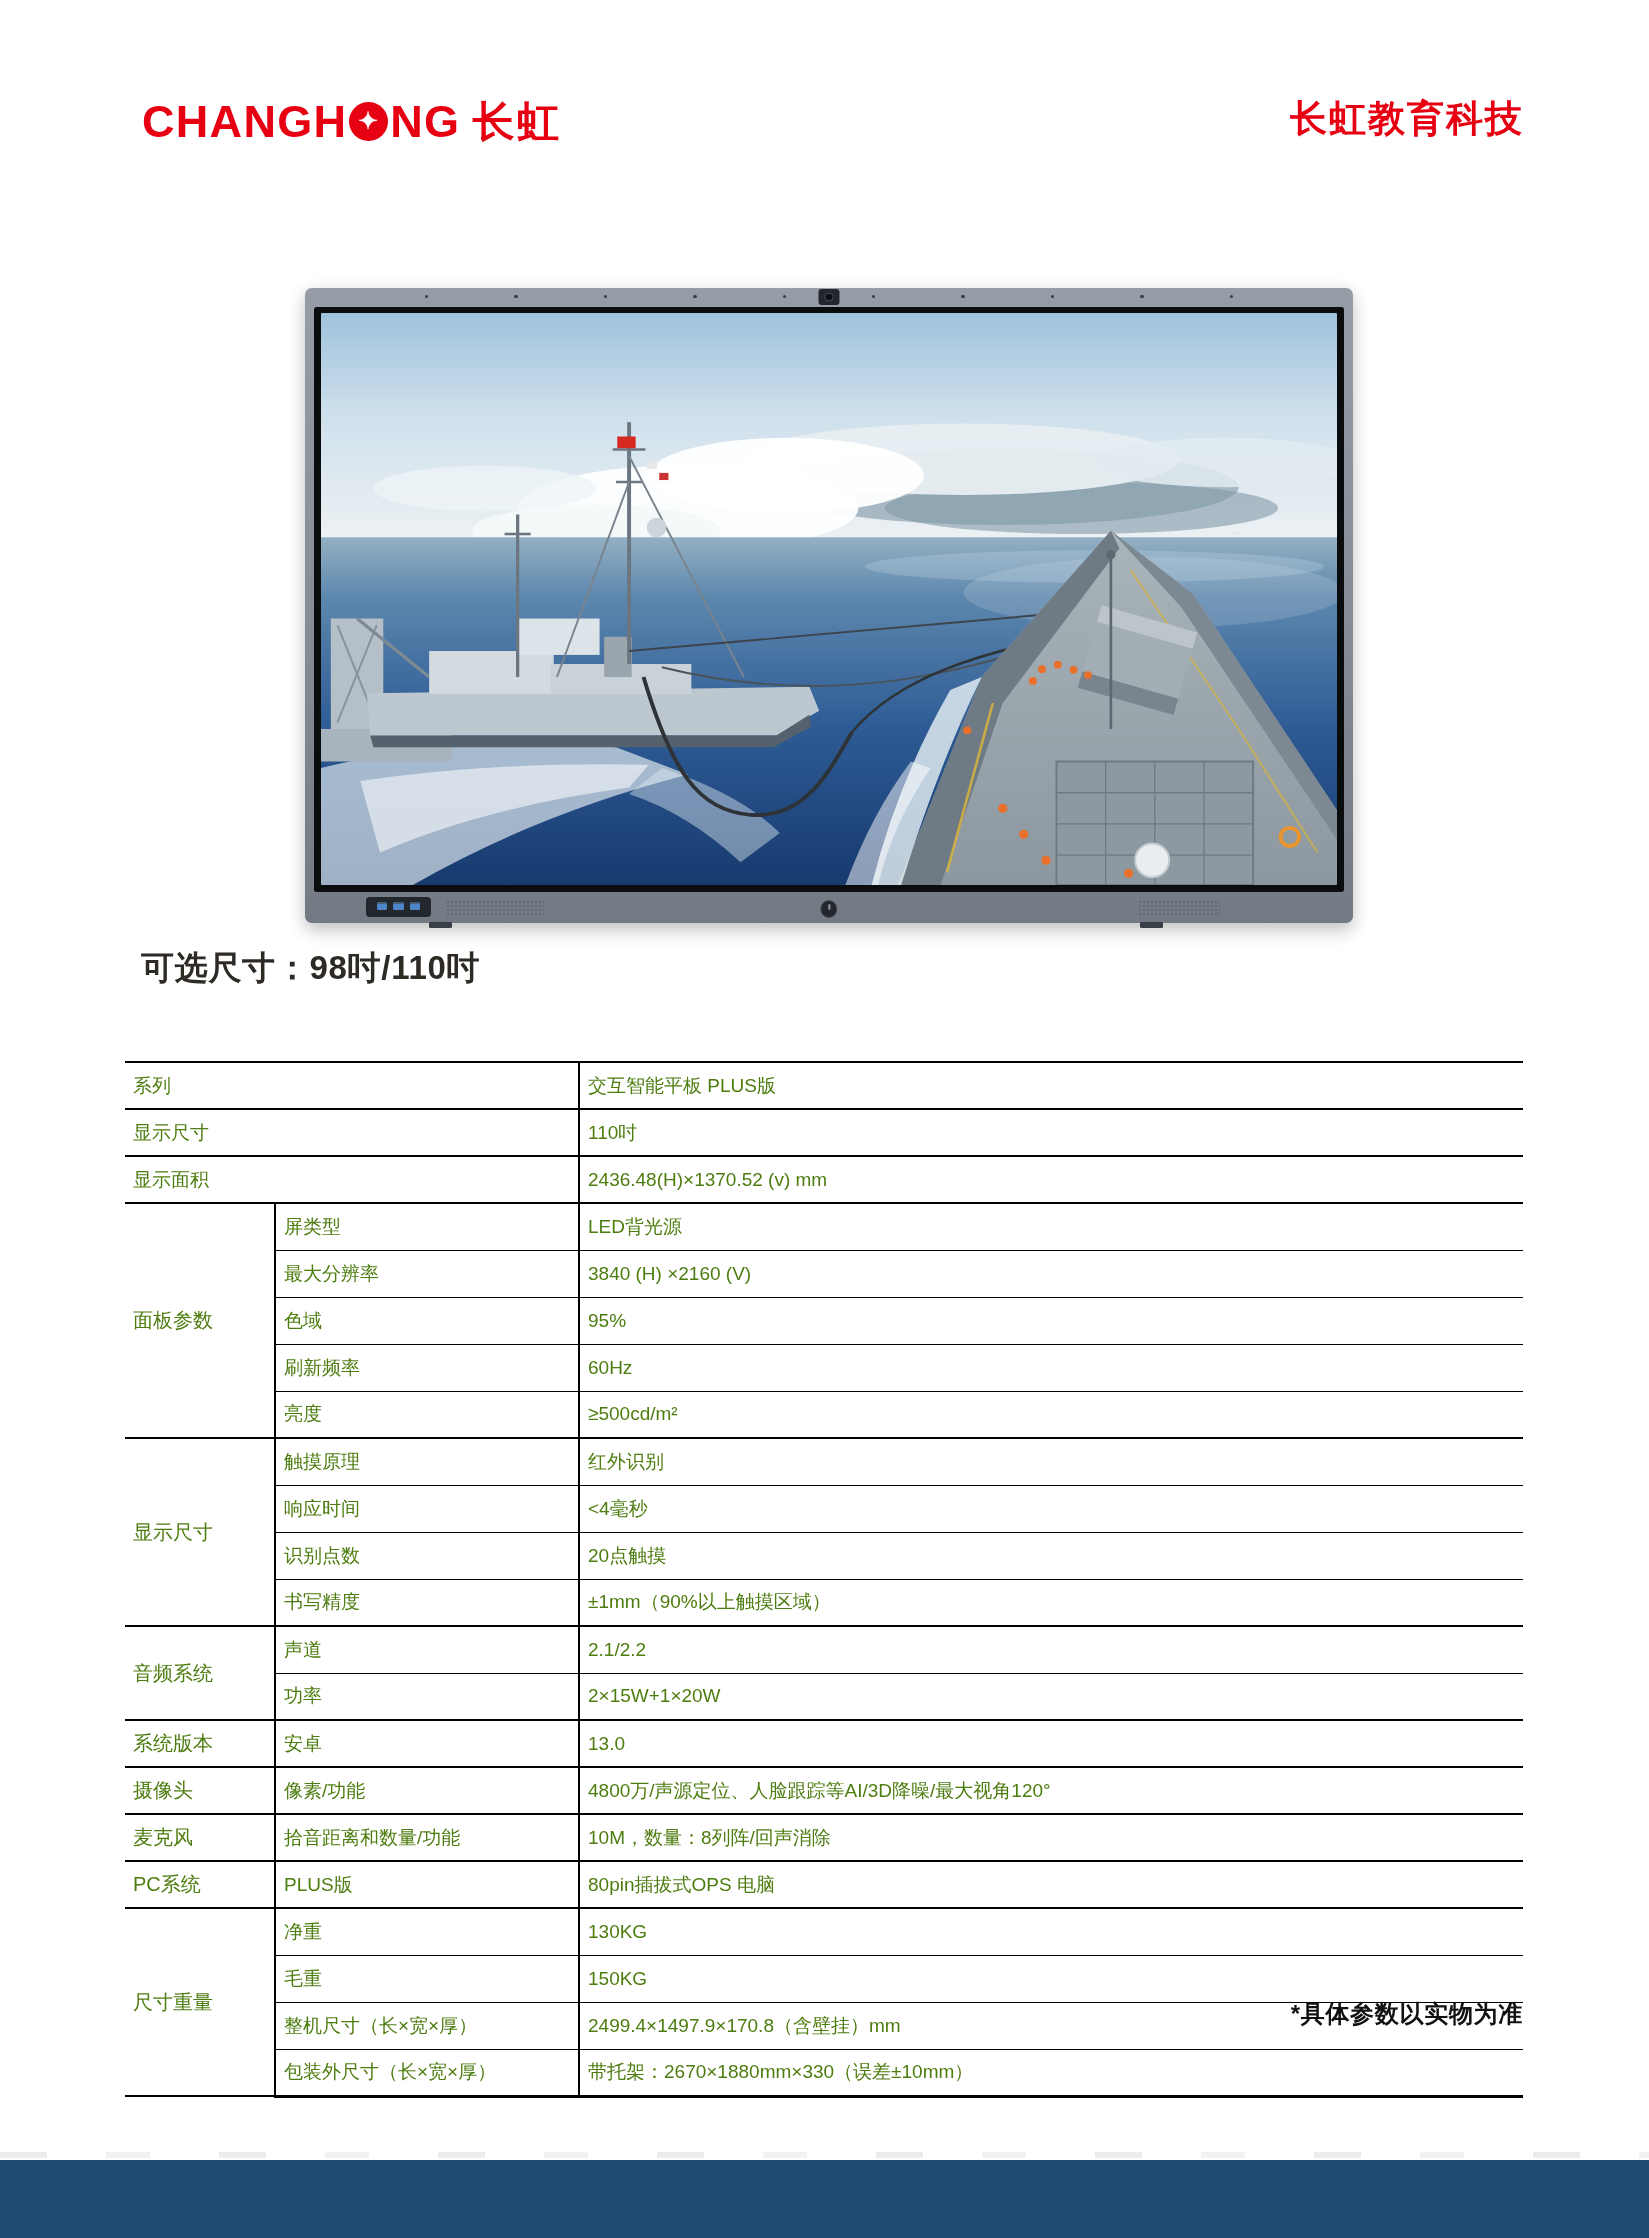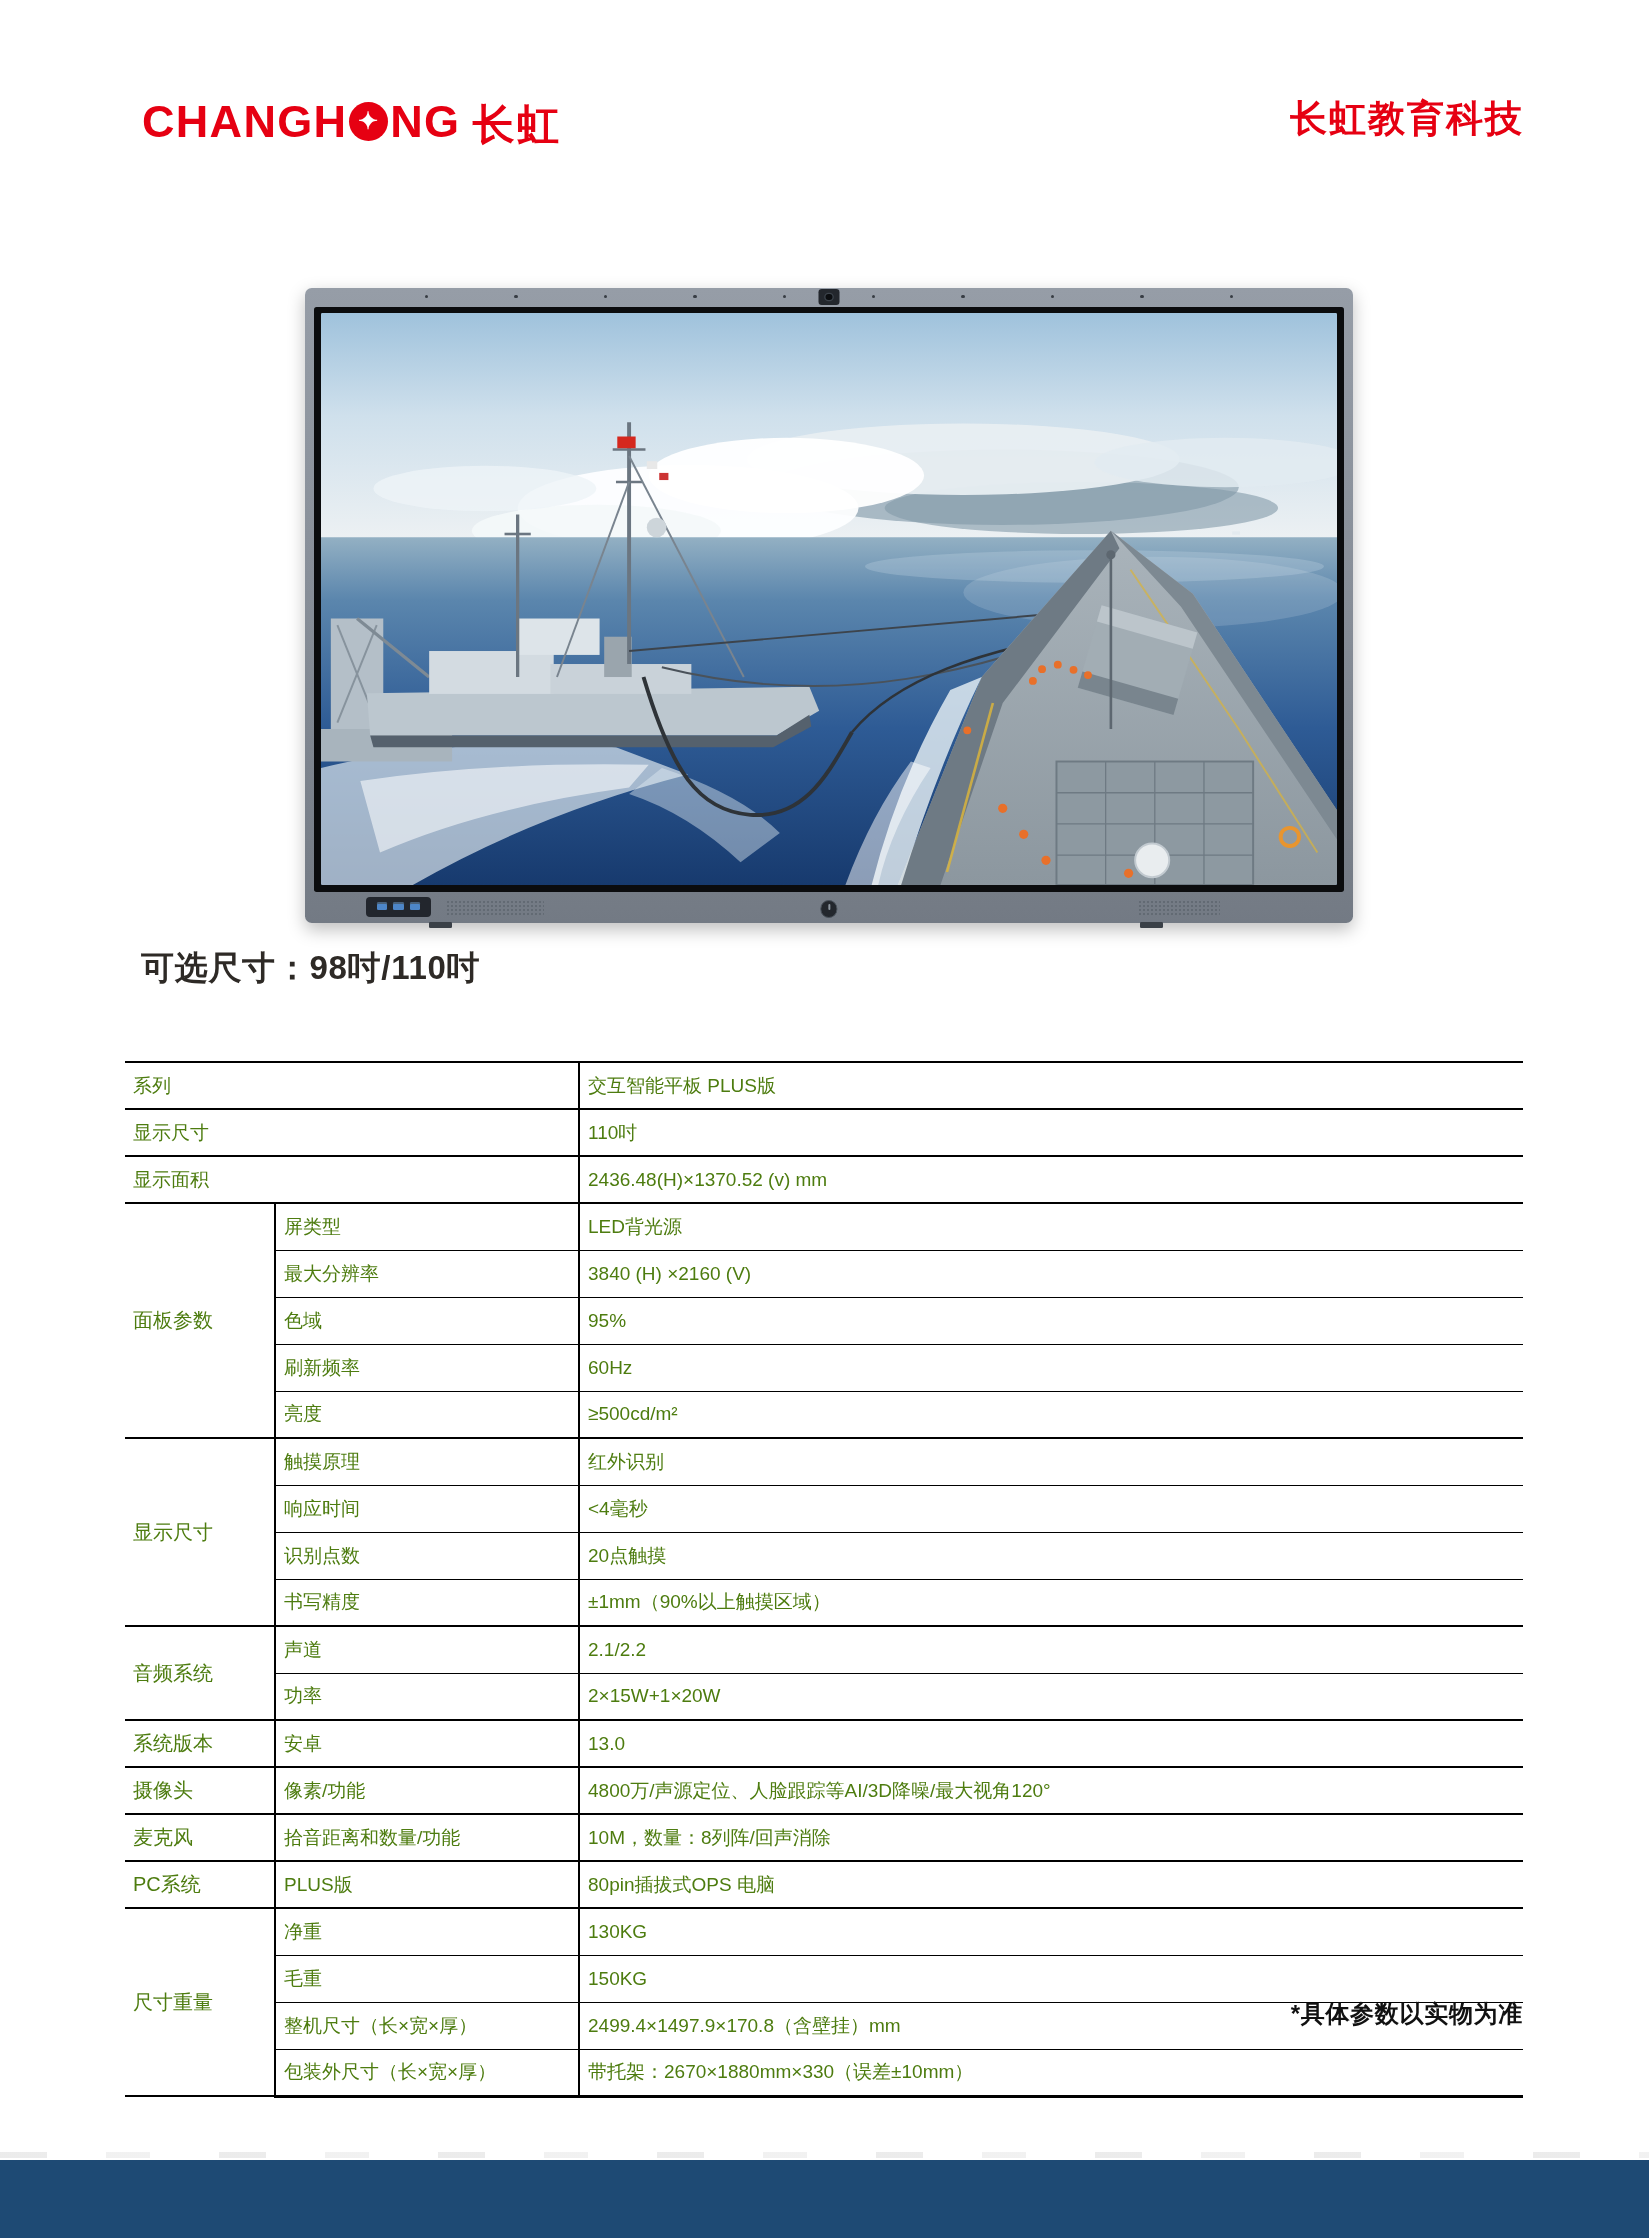--- a/index.html
+++ b/index.html
@@ -2,21 +2,21 @@
 <html style="font-size:10.6px"><head>
 <meta charset="utf-8">
 <style>
   html,body { margin:0; padding:0; }
   body {
     width:1649px; height:2239px; position:relative; background:#ffffff;
     font-family:"Liberation Sans", sans-serif; overflow:hidden; color:#111;
   }
 
   
-  .logo { position:absolute; left:142px; top:97px; height:49px; display:flex; }
+  .logo { position:absolute; left:142px; top:97px; height:49px; display:flex; align-items:center; }
   .logo-latin { font-size:45px; font-weight:900; color:#e60012; letter-spacing:1.3px; line-height:1; display:flex; align-items:center; }
   .logo-o {
     display:inline-flex; width:39px; height:39px; border-radius:50%;
     background:#e60012; align-items:center; justify-content:center; margin:0 2px;
   }
   .logo-o .star { color:#ffffff; font-size:24px; line-height:1; transform:translateY(-0.7px); }
   .logo-cn { font-size:42px; font-weight:900; color:#e60012; margin-left:12px; letter-spacing:2.7px; }
   .brand-right { position:absolute; right:125px; top:94px; font-size:37px; font-weight:900; color:#e60012; letter-spacing:2px; }
 
   

